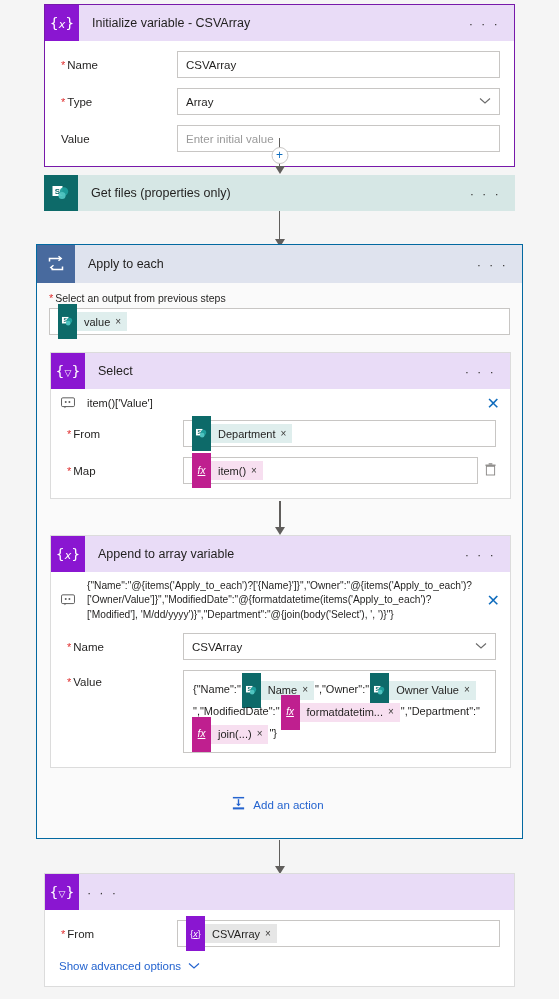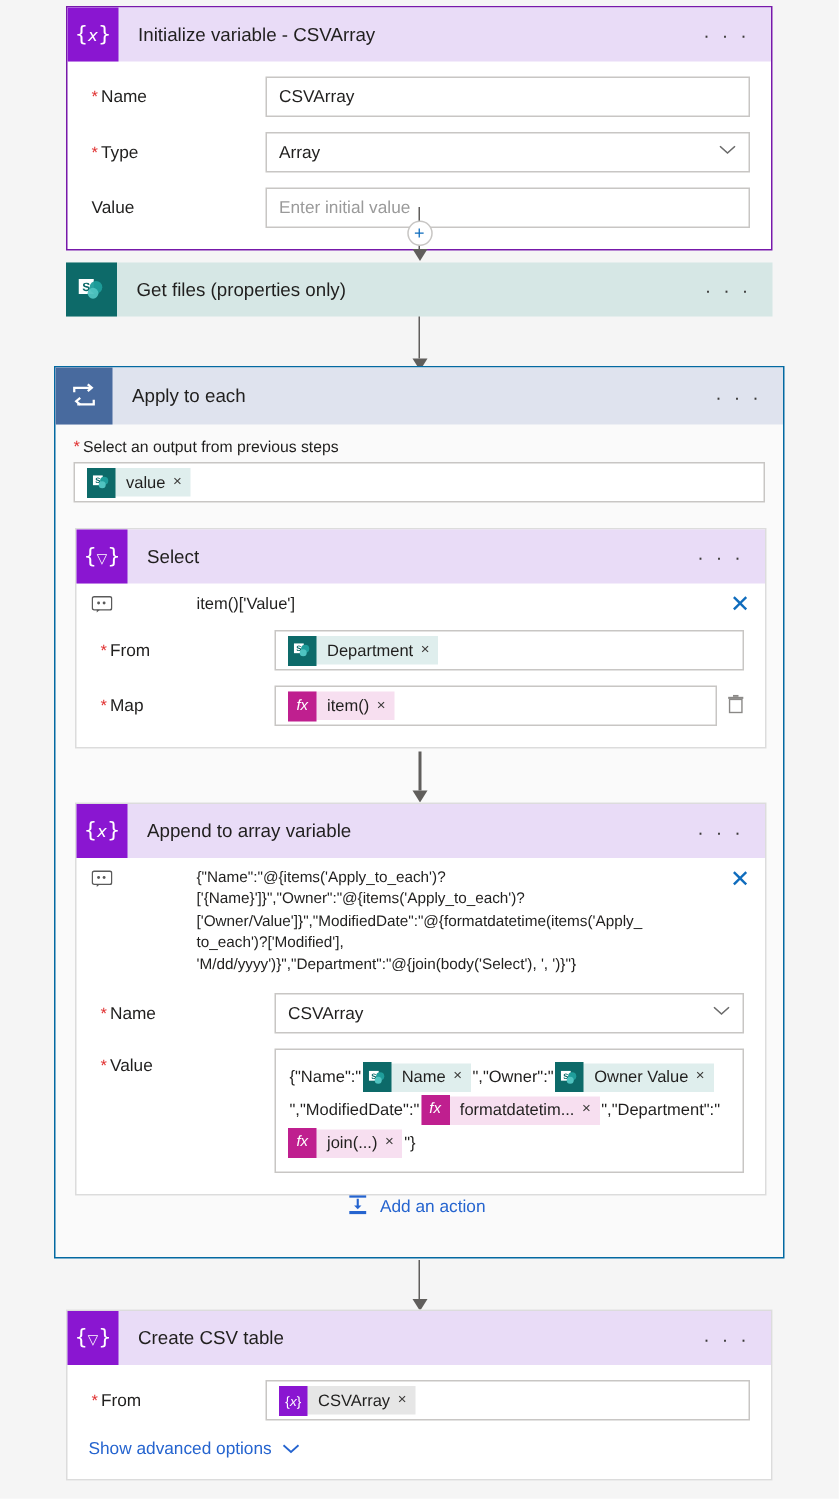--- a/index.html
+++ b/index.html
@@ -92,44 +92,44 @@
   
   .chip {
     display: inline-flex;
     align-items: center;
     height: 19px;
     font-size: 11px;
     white-space: nowrap;
     vertical-align: middle;
   }
   .chip-ico {
-    width: 19px; height: 20px;
+    width: 19px; height: 35px;
     flex: 0 0 19px;
     display: flex; align-items: center; justify-content: center;
     color: #fff;
     font-size: 9px;
+    text-decoration: underline;
   }
   .chip-ico.sp { background: #0d6a69; }
   .chip-ico.fx { background: #bf1f8f; font-style: italic; font-size: 10px; }
   .chip-ico.var { background: #8a16d1; font-size: 9px; }
   .chip-text { padding: 0 5px 0 7px; }
   .chip-x { padding-right: 6px; color: #3b3a39; font-size: 10px; cursor: pointer; }
   .chip-sp  { background: #dfeeed; }
   .chip-fx  { background: #f7dff0; }
   .chip-var { background: #e6e6e6; }
 
   .lit { font-size: 11px; color: #201f1e; padding: 0 1px; }
 
   
   .comment {
     display: flex;
-    align-items: flex-start;
+    align-items: center;
     padding: 7px 10px 7px 10px;
     border-bottom: 1px solid #eeeeee;
-    gap: 44px;
   }
   .comment-ico {
     flex: 0 0 18px;
     margin-top: 1px;
     color: #5a5a5a;
     font-size: 12px;
   }
   .comment-text {
     flex: 1 1 auto;
     padding: 0 8px;
@@ -466,21 +466,20 @@
   <div class="conn" style="top:840px; height:34px;">
     <div class="conn-line" style="height:26px;"></div>
     <div class="conn-head"></div>
   </div>
 
   <div class="card" style="position:absolute; left:44px; top:873px; width:471px;">
     <div class="card-header">
       <div class="icon-tile tile-purple">
         <span class="icon-glyph">{<span style="font-size:9px;">▽</span>}</span>
       </div>
-      <div class="card-title">Create CSV table</div>
       <div class="ellipsis-btn">· · ·</div>
     </div>
     <div class="card-body">
       <div class="row">
         <div class="row-label req">From</div>
         <div class="field">
           <span class="chip chip-var">
             <span class="chip-ico var">{<i style="font-style:italic;">x</i>}</span>
             <span class="chip-text">CSVArray</span>
             <span class="chip-x">×</span>

